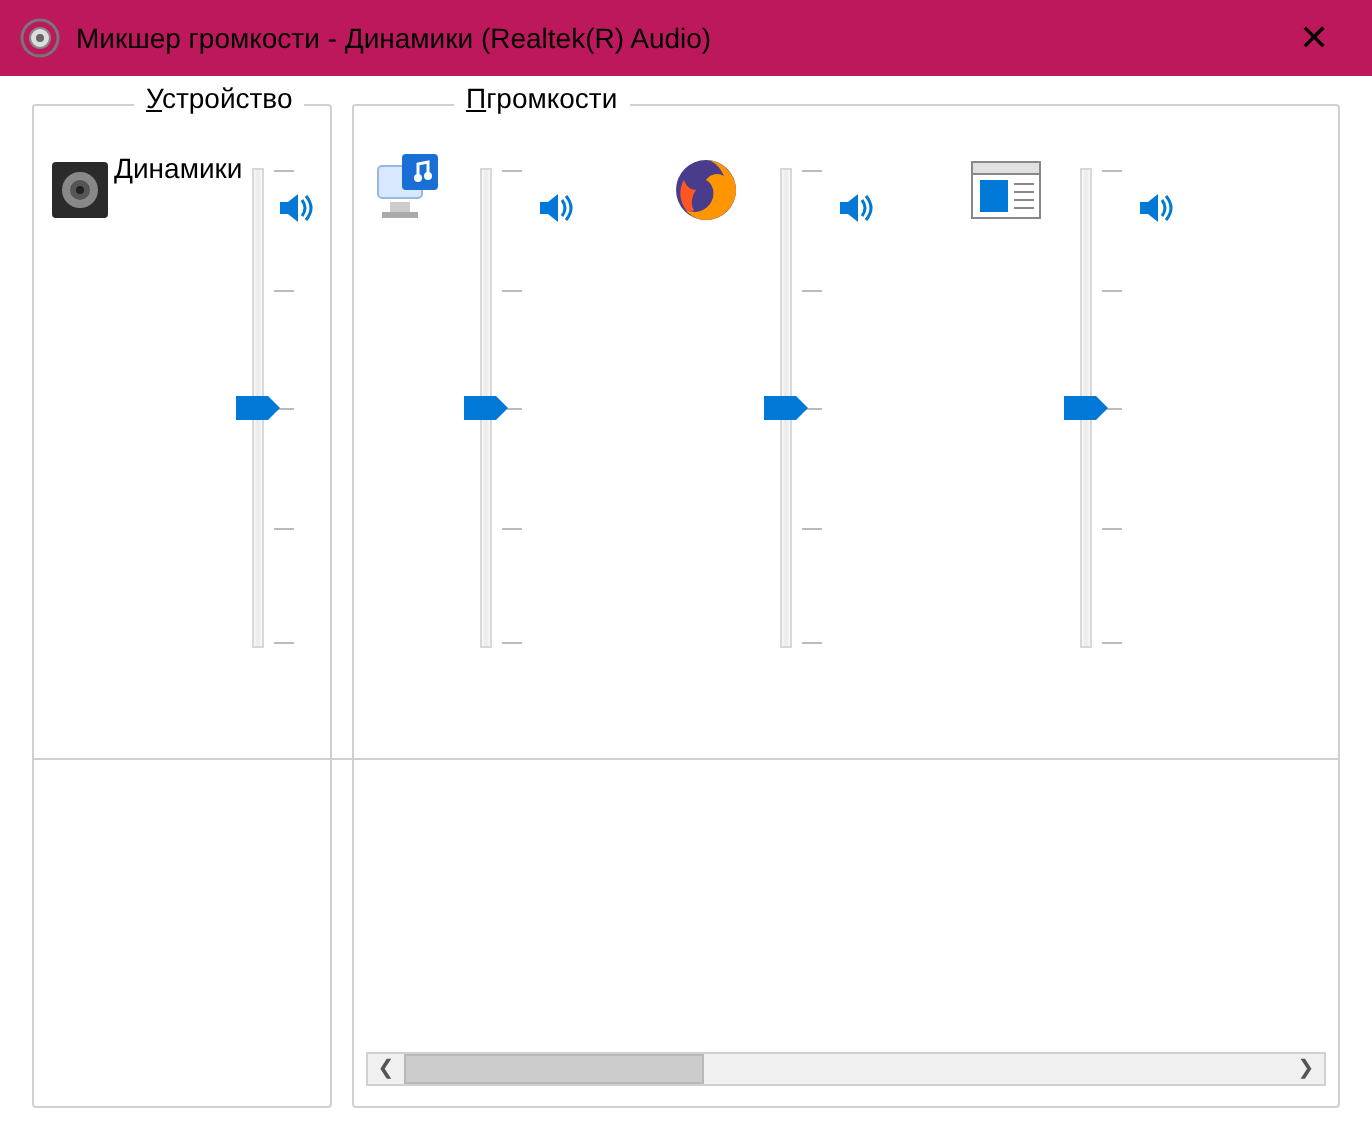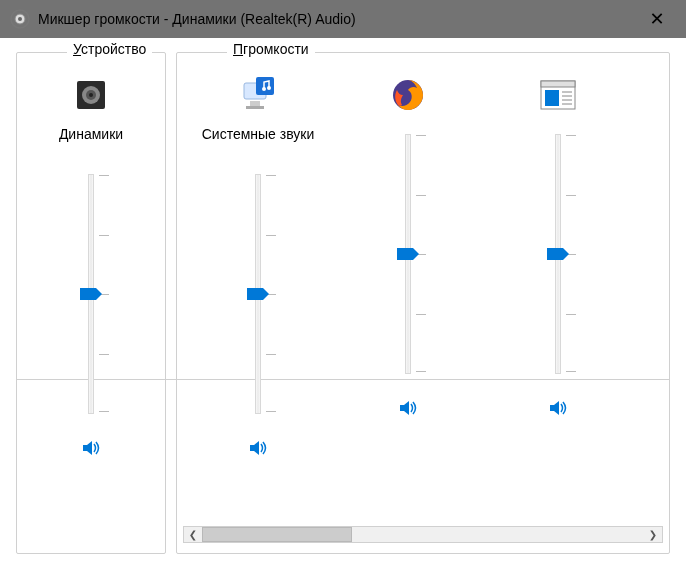--- a/index.html
+++ b/index.html
@@ -1,34 +1,34 @@
 <!DOCTYPE html>
 <html><head>
 <meta charset="utf-8">
 <style>
 * { box-sizing: border-box; margin: 0; padding: 0; font-family: 'Segoe UI', Tahoma, sans-serif; }
 body { background: #fff; width: 686px; height: 570px; overflow: hidden; }
 
-.titlebar { height: 38px; background: #737373; display: flex; align-items: center; padding: 14px 10px; }
+.titlebar { height: 38px; background: #be185d; display: flex; align-items: center; padding: 14px 10px; }
 .titlebar-icon { width: 20px; height: 20px; margin-right: 8px; }
 .titlebar-text { font-size: 14px; color: #000; flex: 1; }
 .close-btn { width: 38px; height: 38px; display: flex; align-items: center; justify-content: center; cursor: pointer; font-size: 18px; color: #000; }
 
 .client { padding: 14px 16px 16px 16px; position: relative; height: calc(570px - 38px); }
 
 .groups { display: flex; gap: 10px; height: 100%; }
 .group { border: 1px solid #d0d0d0; border-radius: 2px; padding: 8px 6px 10px 6px; display: flex; flex-direction: column; position: relative; }
 .group.device { width: 150px; }
 .group.apps { flex: 1; }
 
 .group-label { position: absolute; top: -12px; left: 10px; background: #fff; padding: 0 6px; font-size: 14px; color: #000; margin-left: 40px; }
 .group-label .u { text-decoration: underline; }
 
 .channels { display: flex; height: 100%; }
-.channel { width: 150px; display: flex; flex-direction: column; align-items: center; padding-top: 14px; }
+.channel { width: 150px; display: flex; padding-top: 14px; }
 
 .app-icon { width: 40px; height: 40px; display: flex; align-items: center; justify-content: center; margin-bottom: 10px; }
 .ch-name { font-size: 14px; color: #000; text-align: center; height: 40px; line-height: 18px; }
 
 .slider-zone { height: 250px; width: 40px; position: relative; display: flex; align-items: center; justify-content: center; margin-top: 4px; }
 .track { width: 6px; height: 240px; background: linear-gradient(to right, #f8f8f8 0%, #eaeaea 50%, #f8f8f8 100%); border: 1px solid #d8d8d8; position: relative; }
 .ticks { position: absolute; right: -16px; top: 0; height: 100%; width: 12px; }
 .tick { position: absolute; width: 10px; height: 1px; background: #bbb; right: 0; }
 .thumb { position: absolute; left: 50%; transform: translateX(-50%); width: 22px; height: 12px; cursor: pointer; }
 .thumb svg { display: block; }
@@ -110,21 +110,20 @@
             <svg width="40" height="40" viewBox="0 0 40 40">
                 <rect x="6" y="8" width="22" height="16" rx="2" fill="#d8e8ff" stroke="#99b8e0"></rect>
                 <rect x="12" y="26" width="10" height="6" fill="#ccc"></rect>
                 <rect x="8" y="31" width="18" height="3" fill="#aaa"></rect>
                 <rect x="18" y="2" width="18" height="18" rx="2" fill="#1a6fd6"></rect>
                 <path d="M26 14 V7 L31 6 V13" stroke="#fff" stroke-width="1.5" fill="none"></path>
                 <circle cx="26" cy="14" r="2" fill="#fff"></circle>
                 <circle cx="31" cy="13" r="2" fill="#fff"></circle>
               </svg>
           </div>
-          <div class="ch-name">Системные звуки</div>
           <div class="slider-zone">
             <div class="track">
                 <div class="ticks">
                   <div class="tick" style="top:0"></div>
                   <div class="tick" style="top:25%"></div>
                   <div class="tick" style="top:50%"></div>
                   <div class="tick" style="top:75%"></div>
                   <div class="tick" style="top:99%"></div>
                 </div>
               </div>

